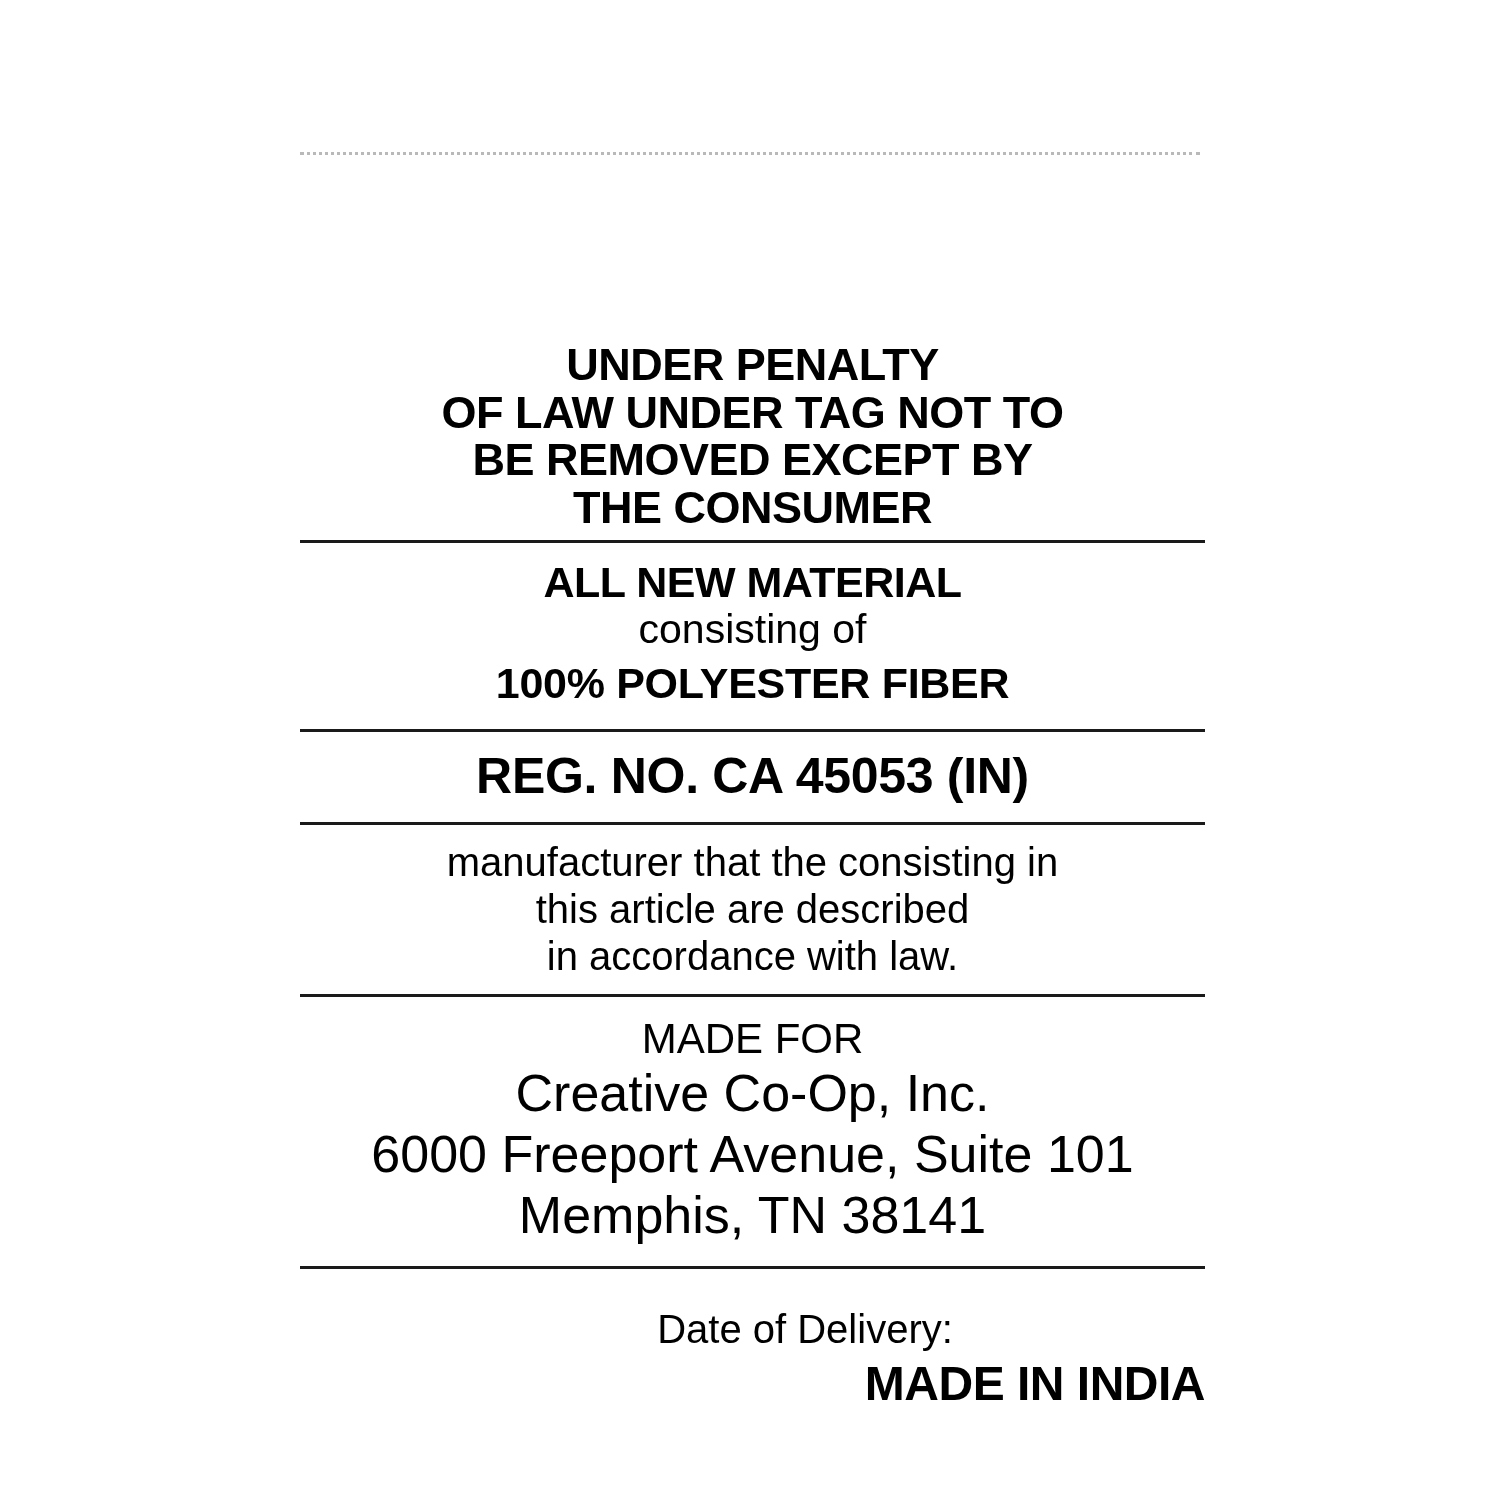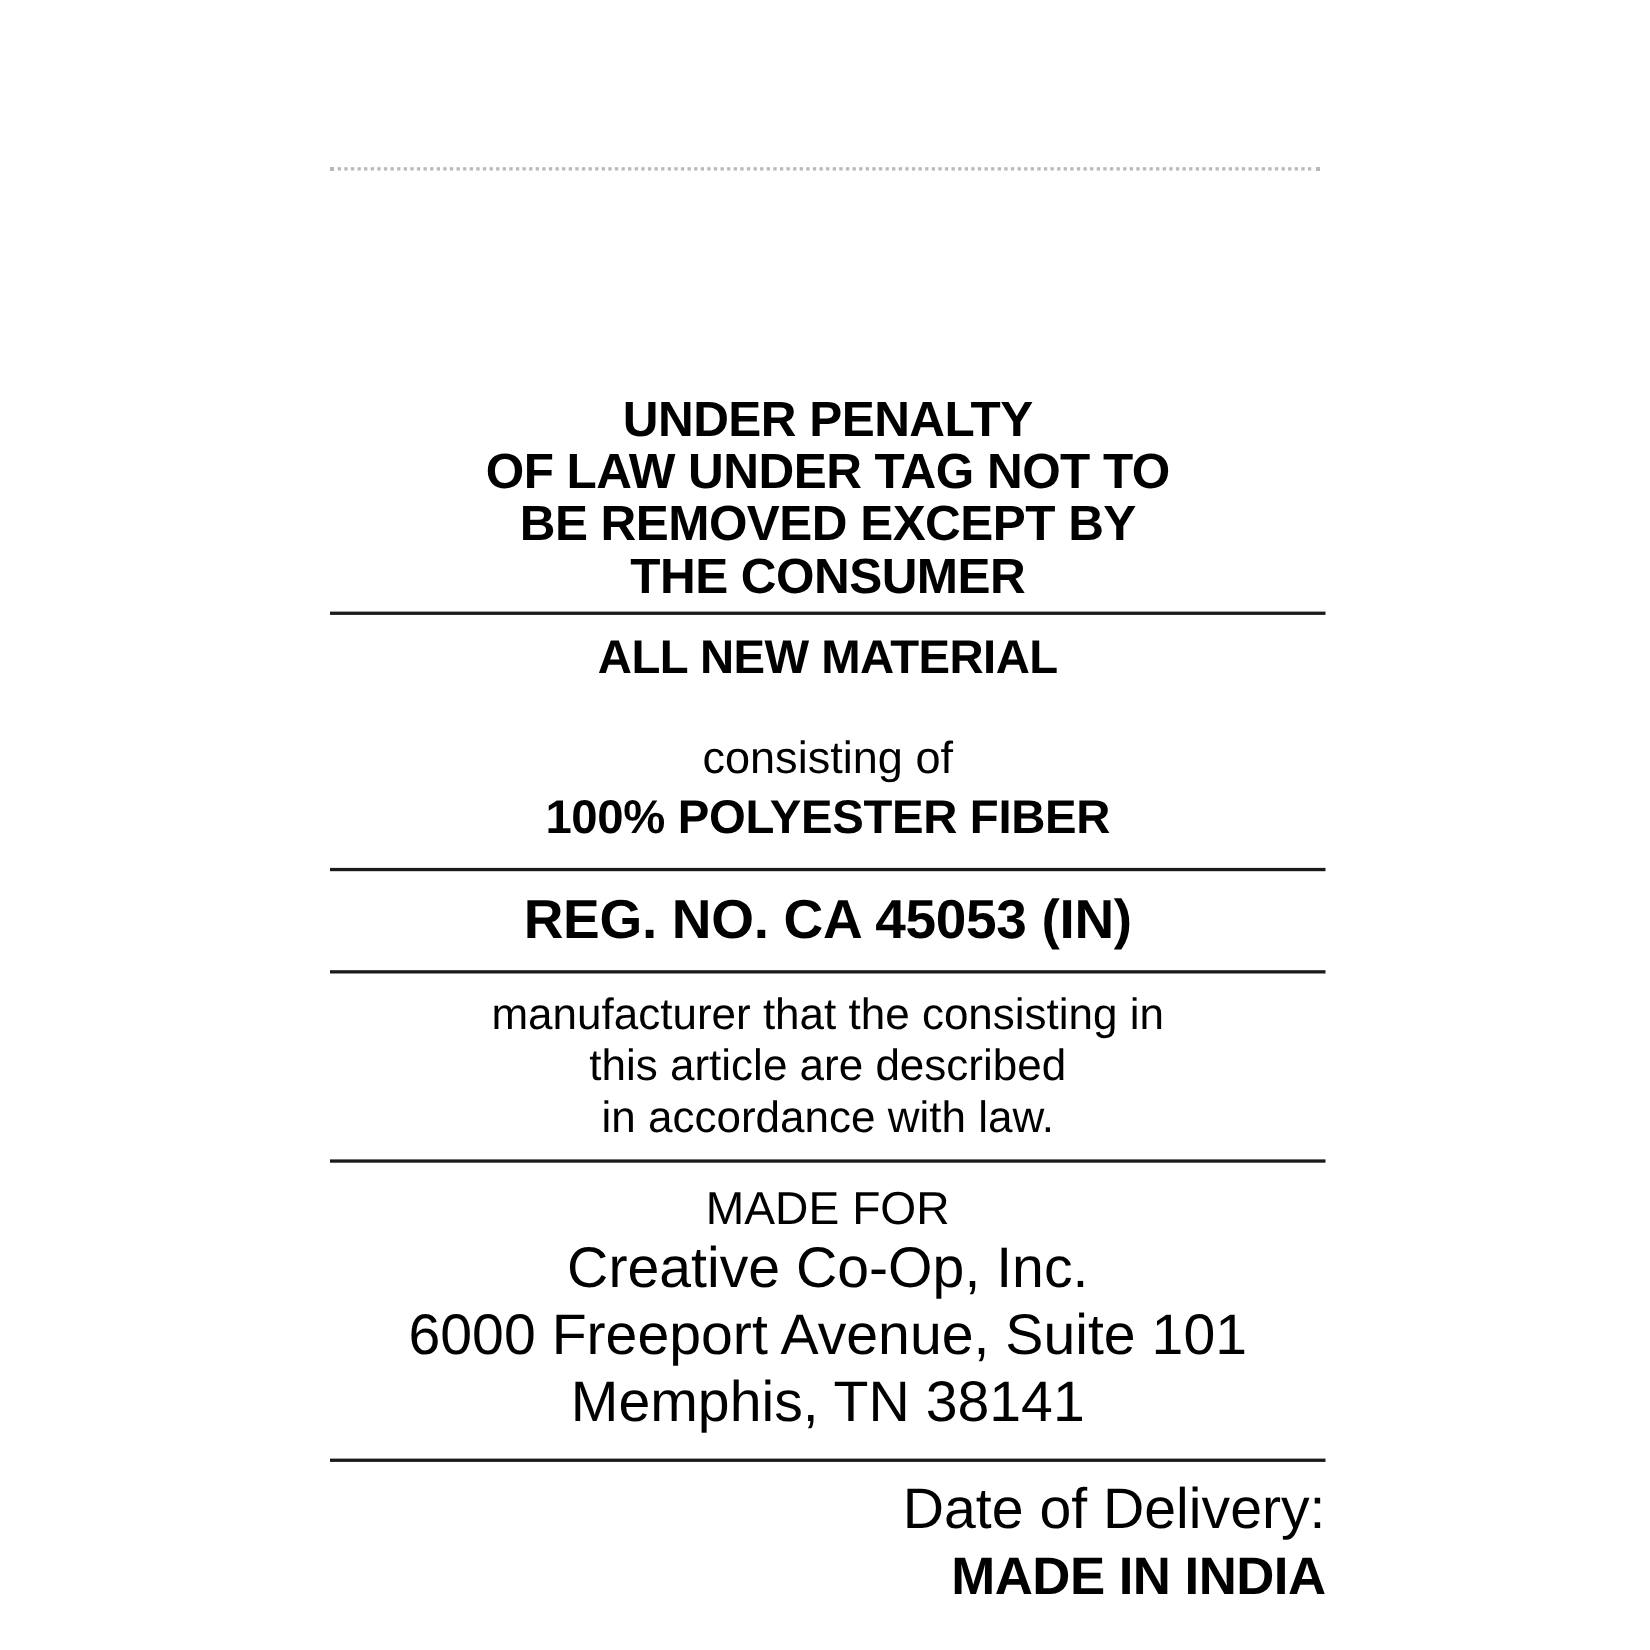--- a/index.html
+++ b/index.html
@@ -50,36 +50,34 @@
 
   .block {
     padding: 6px 0 8px 0;
   }
 
   .penalty {
     font-weight: bold;
     font-size: 45px;
     line-height: 1.06;
     letter-spacing: -0.5px;
-    margin-top: 16px;
   }
 
   .all-new {
     font-weight: bold;
     font-size: 43px;
     line-height: 1.1;
     letter-spacing: -0.5px;
     padding-top: 10px;
   }
 
   .consisting {
     font-weight: normal;
     font-size: 41px;
     line-height: 1.15;
-    margin-top: 44px;
   }
 
   .fiber {
     font-weight: bold;
     font-size: 43px;
     line-height: 1.15;
     letter-spacing: -0.3px;
     padding-top: 6px;
     padding-bottom: 12px;
   }
@@ -108,25 +106,26 @@
 
   .made-for-addr {
     font-weight: normal;
     font-size: 52px;
     line-height: 1.17;
     padding-bottom: 12px;
   }
 
   .delivery-row {
     padding-top: 12px;
-    text-align: right;
+    text-align: center;
     font-weight: normal;
-    font-size: 52px;
+    font-size: 40px;
     line-height: 1.2;
     padding-left: 105px;
+    margin-top: 24px;
   }
 
   .made-in {
     font-weight: bold;
     font-size: 48px;
     letter-spacing: -0.5px;
     line-height: 1.2;
     text-align: right;
     padding-top: 2px;
   }

